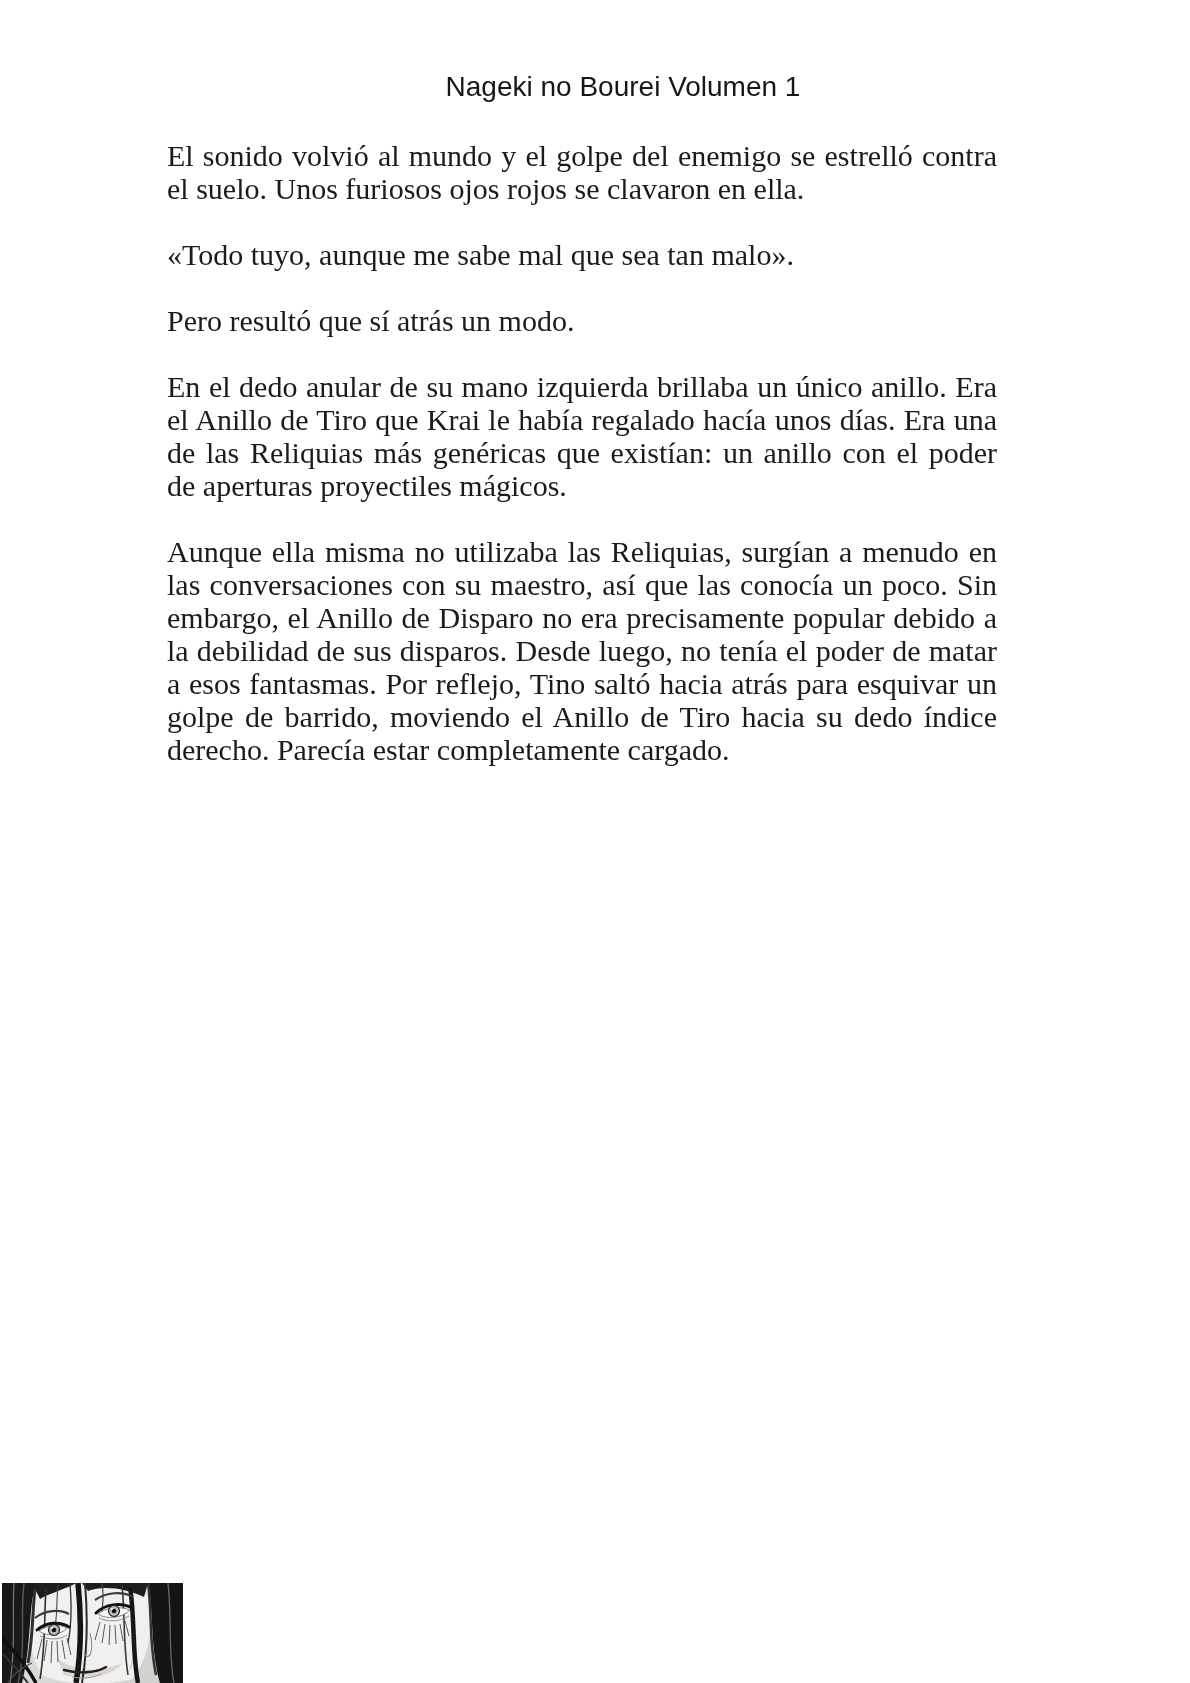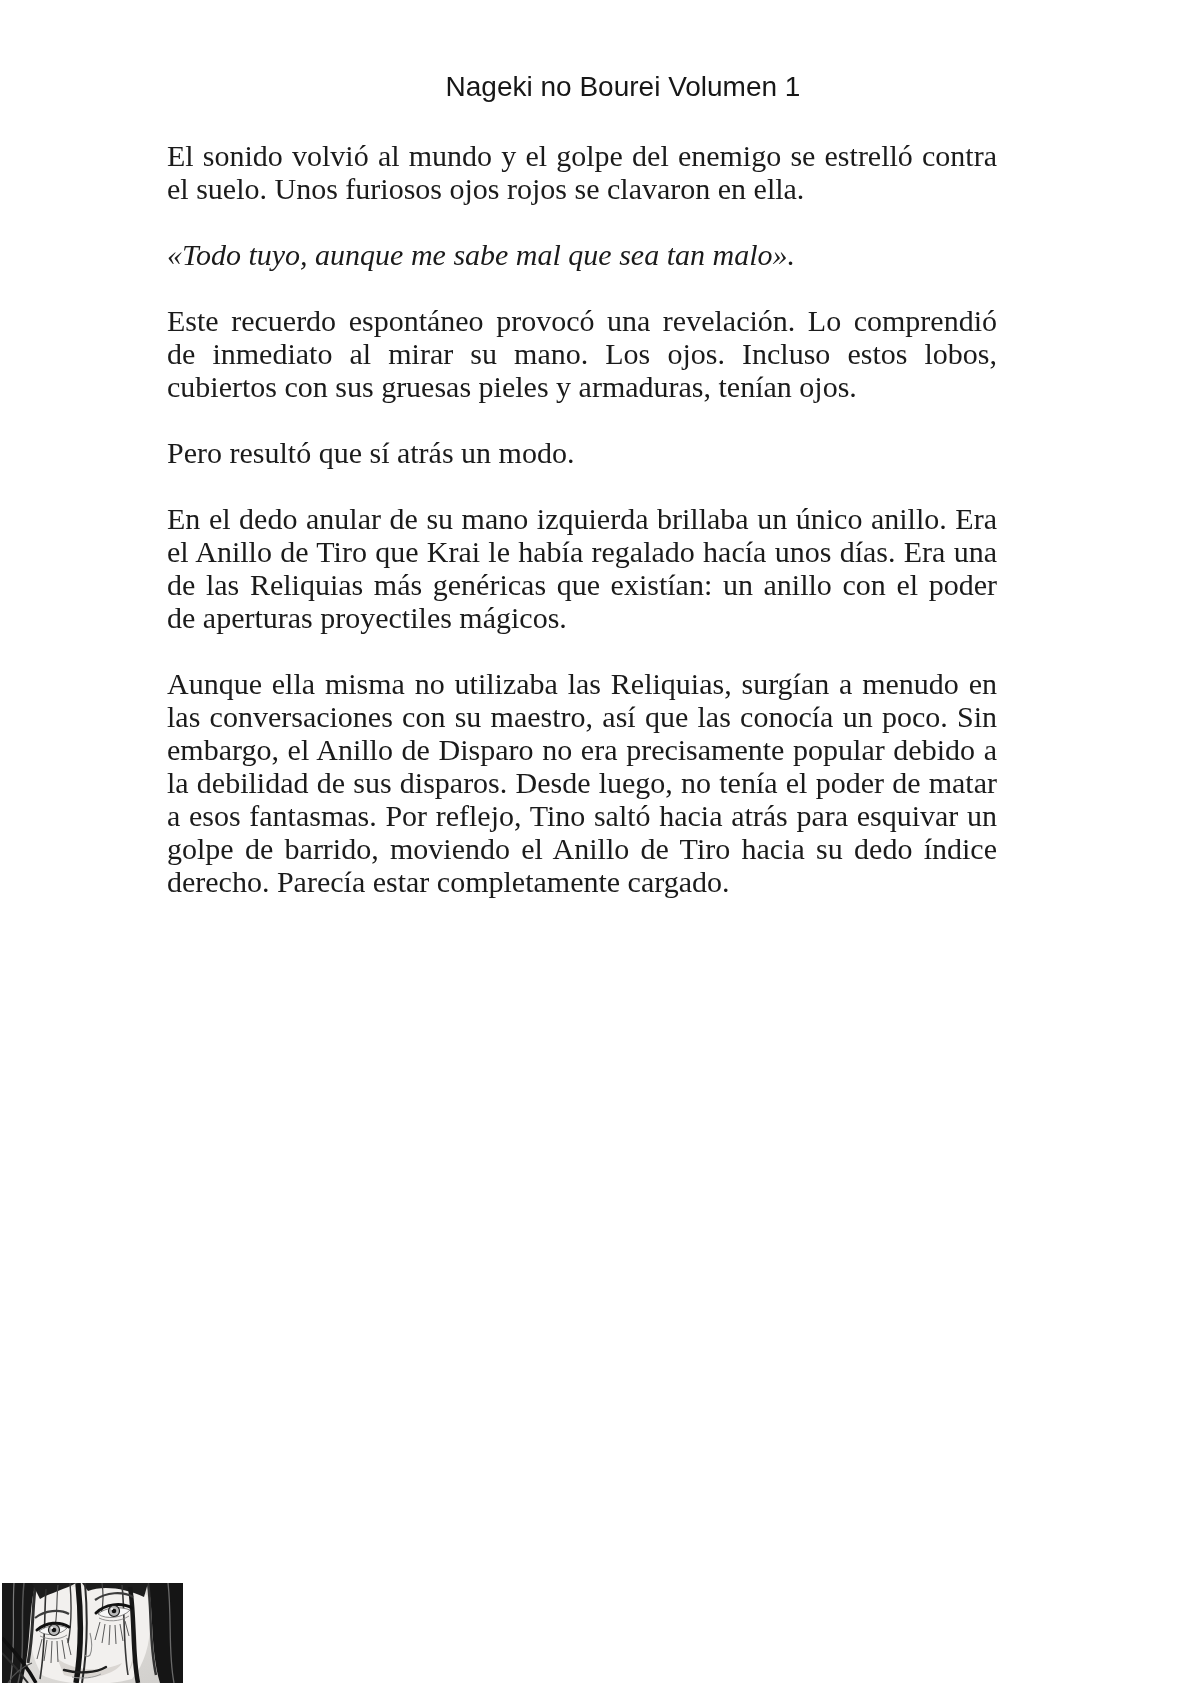--- a/index.html
+++ b/index.html
@@ -37,21 +37,20 @@
     line-height: 33px;
     text-align: justify;
     text-align-last: left;
     color: #1b1b1b;
   }
   .doc-body p {
     margin: 0 16px 33px 0;
     padding: 0;
   }
   .doc-body p.quote {
-    font-style: italic;
   }
   .illustration {
     position: absolute;
     left: 2px;
     top: 1583px;
     width: 181px;
     height: 100px;
     margin: 0;
     padding: 0;
   }
@@ -62,21 +61,20 @@
 
 <div class="page">
 
   <header class="doc-title">
     <div>Nageki no Bourei Volumen 1</div>
   </header>
 
   <main class="doc-body">
     <p>El sonido volvió al mundo y el golpe del enemigo se estrelló contra el suelo. Unos furiosos ojos rojos se clavaron en ella.</p>
     <p class="quote">«Todo tuyo, aunque me sabe mal que sea tan malo».</p>
-    <p>Este recuerdo espontáneo provocó una revelación. Lo comprendió de inmediato al mirar su mano. Los ojos. Incluso estos lobos, cubiertos con sus gruesas pieles y armaduras, tenían ojos.</p>
     <p>Pero resultó que sí atrás un modo.</p>
     <p>En el dedo anular de su mano izquierda brillaba un único anillo. Era el Anillo de Tiro que Krai le había regalado hacía unos días. Era una de las Reliquias más genéricas que existían: un anillo con el poder de aperturas proyectiles mágicos.</p>
     <p>Aunque ella misma no utilizaba las Reliquias, surgían a menudo en las conversaciones con su maestro, así que las conocía un poco. Sin embargo, el Anillo de Disparo no era precisamente popular debido a la debilidad de sus disparos. Desde luego, no tenía el poder de matar a esos fantasmas. Por reflejo, Tino saltó hacia atrás para esquivar un golpe de barrido, moviendo el Anillo de Tiro hacia su dedo índice derecho. Parecía estar completamente cargado.</p>
   </main>
 
   <figure class="illustration">
     <svg viewBox="0 0 181 100" width="181" height="100" xmlns="http://www.w3.org/2000/svg">
       <defs>
         <linearGradient id="bgg" x1="0" y1="0" x2="1" y2="1">
           <stop offset="0" stop-color="#e9e7e4"></stop>

